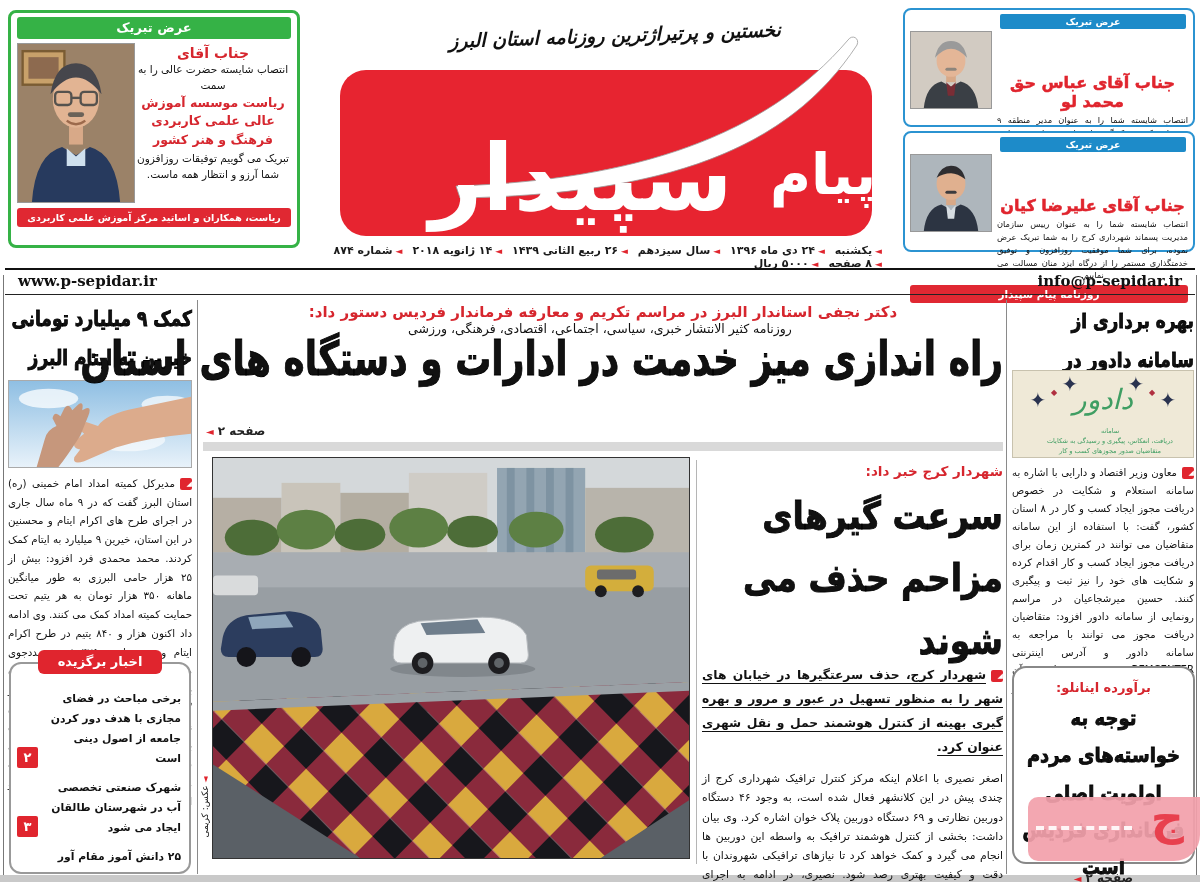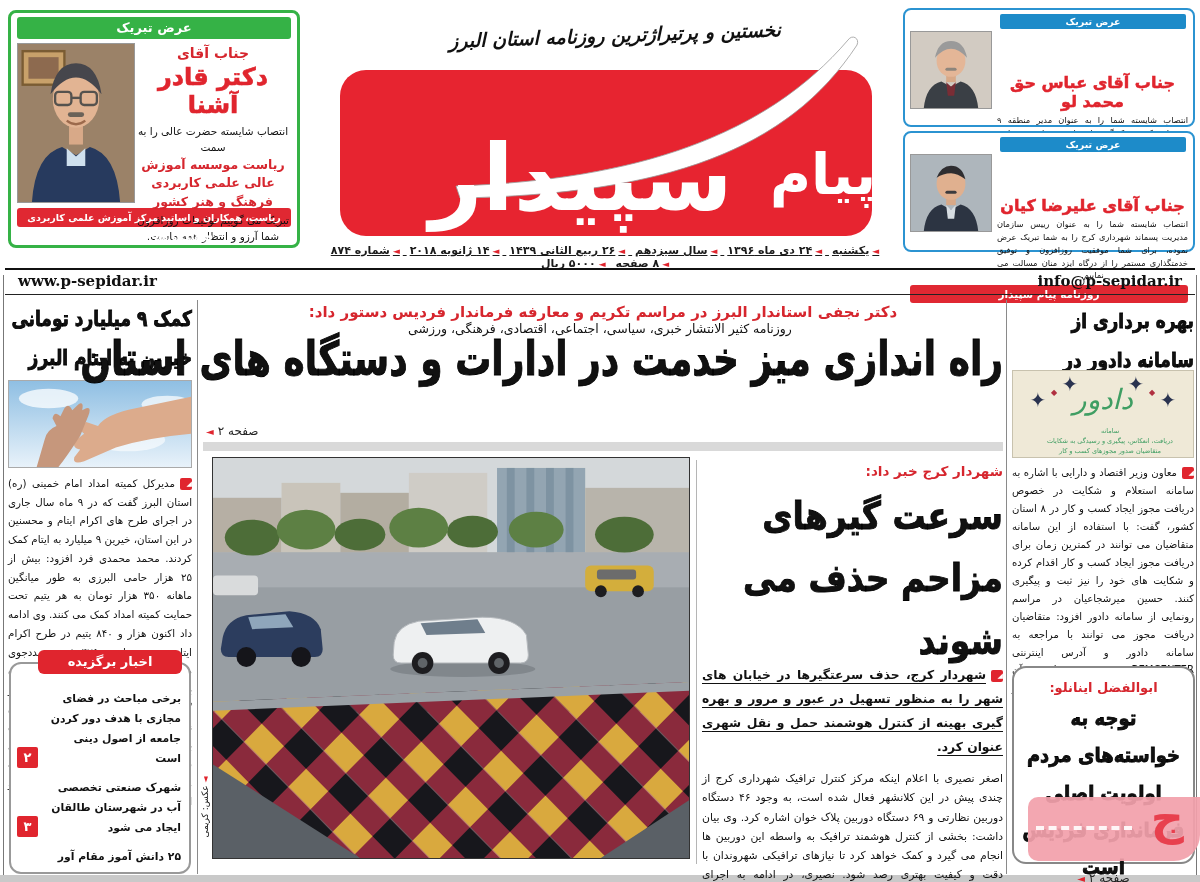--- a/index.html
+++ b/index.html
@@ -25,22 +25,22 @@
   .gline  { font-size:10.5px; line-height:1.55; }
   .gemph  { font-size:12.5px; font-weight:bold; color:#d6262e; line-height:1.5; }
   .gbox-footer { margin-top:5px; background:#e02832; color:#fff; font-size:9.5px;
                  font-weight:bold; text-align:center; height:19px; line-height:19px;
                  border-radius:3px; direction:rtl; }
 
   
   .tagline { left:380px; top:24px; width:470px; text-align:center; font-size:19px;
              font-weight:bold; font-style:italic; font-family:"DejaVu Serif", serif;
              direction:rtl; transform:rotate(-2deg); }
-  .dateline { left:325px; top:244px; width:560px; text-align:center; font-size:11px;
-              font-weight:bold; direction:rtl; color:#1a1a1a;text-decoration:underline; }
+  .dateline { left:325px; top:244px; width:560px; font-size:11px;
+              font-weight:bold; direction:rtl; color:#1a1a1a; }
   .dateline .seg { margin:0 3px; white-space:nowrap; }
   .dateline .mk { color:#e0252e; font-style:normal; font-size:9px; margin-left:3px; }
 
   
   .bbox { left:903px; width:292px; border:2px solid #2b93d1; border-radius:8px;
           background:#fff; padding:3px 5px; }
   .bbox-header { background:#1d8bc9; color:#fff; font-size:9.5px; font-weight:bold;
                  text-align:center; height:15px; line-height:15px; border-radius:2px;
                  margin:1px 2px 2px 90px; }
   .bbox-row { display:flex; gap:5px; }
@@ -67,39 +67,39 @@
   .vrule { width:1px; background:#8a8a8a; }
   .edge  { width:1px; background:#777; }
   .bottom-strip { left:0; top:875px; width:1200px; height:7px; background:#c9c9c9; }
 
   
   .lhead { left:10px; top:300px; width:182px; font-size:17px; line-height:1.85;
            direction:rtl; text-align:right; transform:scaleY(1.25); transform-origin:top; }
   .hands { left:8px; top:380px; width:184px; height:88px; border:1px solid #aaa; }
   .lbody { left:8px; top:474px; width:184px; font-size:10.3px; line-height:1.82;
            direction:rtl; }
-  .news-tab { left:38px; top:650px; width:144px; height:24px; background:#e0252e;
+  .news-tab { left:38px; top:650px; width:124px; height:24px; background:#e0252e;
               color:#fff; font-size:13px; font-weight:bold; text-align:center;
               line-height:24px; border-radius:6px; z-index:2; }
   .news-box { left:9px; top:662px; width:182px; height:212px; border:2px solid #999;
               border-radius:12px; padding-top:16px; overflow:hidden; background:#fff; }
   .news-item { position:relative; margin:9px 8px 9px 6px; padding-left:28px;
                min-height:42px; font-size:10.8px; font-weight:bold; line-height:1.85;
                direction:rtl; text-align:right; }
   .news-num { position:absolute; left:0; bottom:1px; width:21px; height:21px;
               background:#e0252e; color:#fff; font-size:13px; font-weight:bold;
               text-align:center; line-height:21px; border-radius:2px; }
 
   
   .lead-kicker { left:203px; top:303px; width:800px; text-align:center; font-size:15px;
                  font-weight:bold; color:#d6262e; direction:rtl; }
   .lead-head { left:203px; top:324px; width:800px; text-align:center; font-size:36px;
                line-height:1.5; white-space:nowrap; direction:rtl;
                transform:scaleY(1.3); transform-origin:center top; }
-  .pageref { font-size:12px; font-weight:normal; color:#222; direction:ltr; }
+  .pageref { font-size:12px; font-weight:bold; color:#222; direction:ltr; }
   .pageref .mk { color:#e0252e; font-size:10px; margin-right:4px; }
   .graybar { left:203px; top:442px; width:800px; height:9px; background:#d9d9d9; }
 
   
   .photo { left:212px; top:457px; width:478px; height:402px; border:1px solid #333; }
   .photo-caption { left:150px; top:802px; width:110px; transform:rotate(-90deg);
                    font-size:9px; direction:rtl; text-align:center; color:#111; }
   .photo-caption .mk { color:#e0252e; font-size:8px; }
 
   
@@ -159,21 +159,20 @@
         <rect x="54" y="40" width="14" height="11" rx="3"></rect>
         <line x1="46" y1="45" x2="54" y2="45"></line>
       </g>
       <rect x="43" y="57" width="14" height="4" rx="2" fill="#6b6258"></rect>
       <path d="M42 64 Q50 70 58 64" stroke="#9c6a4c" stroke-width="2" fill="none"></path>
       <path d="M12 132 Q15 92 38 86 L50 93 L62 86 Q85 92 88 132 Z" fill="#273a5e"></path>
       <path d="M42 87 L50 94 L58 87 L58 102 L42 102 Z" fill="#cfe0ee"></path>
     </svg>
     <div class="gbox-text">
       <div class="gsalut">جناب آقای</div>
-      <div class="gname">دکتر قادر آشنا</div>
       <div class="gline">انتصاب شایسته حضرت عالی را به سمت</div>
       <div class="gemph">ریاست موسسه آموزش عالی علمی کاربردی فرهنگ و هنر کشور</div>
       <div class="gline">تبریک می گوییم توفیقات روزافزون شما آرزو و انتظار همه ماست.</div>
     </div>
   </div>
   <div class="gbox-footer">ریاست، همکاران و اساتید مرکز آموزش علمی کاربردی فرهنگ و هنر استان البرز</div>
 </div>
 
 <div class="abs tagline">نخستین و پرتیراژترین روزنامه استان البرز</div>
 
@@ -379,21 +378,21 @@
     <text x="90" y="38" text-anchor="middle" font-size="28" font-style="italic" fill="#3f9e63" font-family="DejaVu Serif">دادور</text>
   </svg>
   <div class="orn-sub">سامانه</div>
   <div class="orn-sub">دریافت، انعکاس، پیگیری و رسیدگی به شکایات</div>
   <div class="orn-sub">متقاضیان صدور مجوزهای کسب و کار</div>
 </div>
 
 <div class="abs rbody just"><span class="bullet">◢</span><span>معاون وزیر اقتصاد و دارایی با اشاره به سامانه استعلام و شکایت در خصوص دریافت مجوز ایجاد کسب و کار در ۸ استان کشور، گفت: با استفاده از این سامانه متقاضیان می توانند در کمترین زمان برای دریافت مجوز ایجاد کسب و کار اقدام کرده و شکایت های خود را نیز ثبت و پیگیری کنند. حسین میرشجاعیان در مراسم رونمایی از سامانه دادور افزود: متقاضیان دریافت مجوز می توانند با مراجعه به سامانه دادور و آدرس اینترنتی www.BEMCENTER و ثبت نام در آن شکایت خود را ثبت و روند پاسخگویی و پاسخ به آن ها را مشاهده کنند. وی با اشاره به اینکه ۵۸ درصد استعلامات کشور باید توسط اتاق اصناف اخذ شود، گفت: اکنون استفاده از سامانه دادور برای ۸ استان کشور کلید خورده است.</span></div>
 
 <div class="abs inanlu">
-  <div class="inanlu-kicker">ابوالفضل اینانلو:</div>
+  <div class="inanlu-kicker">برآورده اینانلو:</div>
   <div class="inanlu-head heavy">توجه به خواسته‌های مردم اولویت اصلی فرمانداری فردیس است</div>
   <div class="pageref" style="margin-top:6px;">
     <span class="mk">◄</span><span>صفحه ۲</span>
   </div>
 
 </div>
 
 <div class="abs watermark">
   <div class="wm-dash"></div>
   <div class="wm-letter">ج</div>

